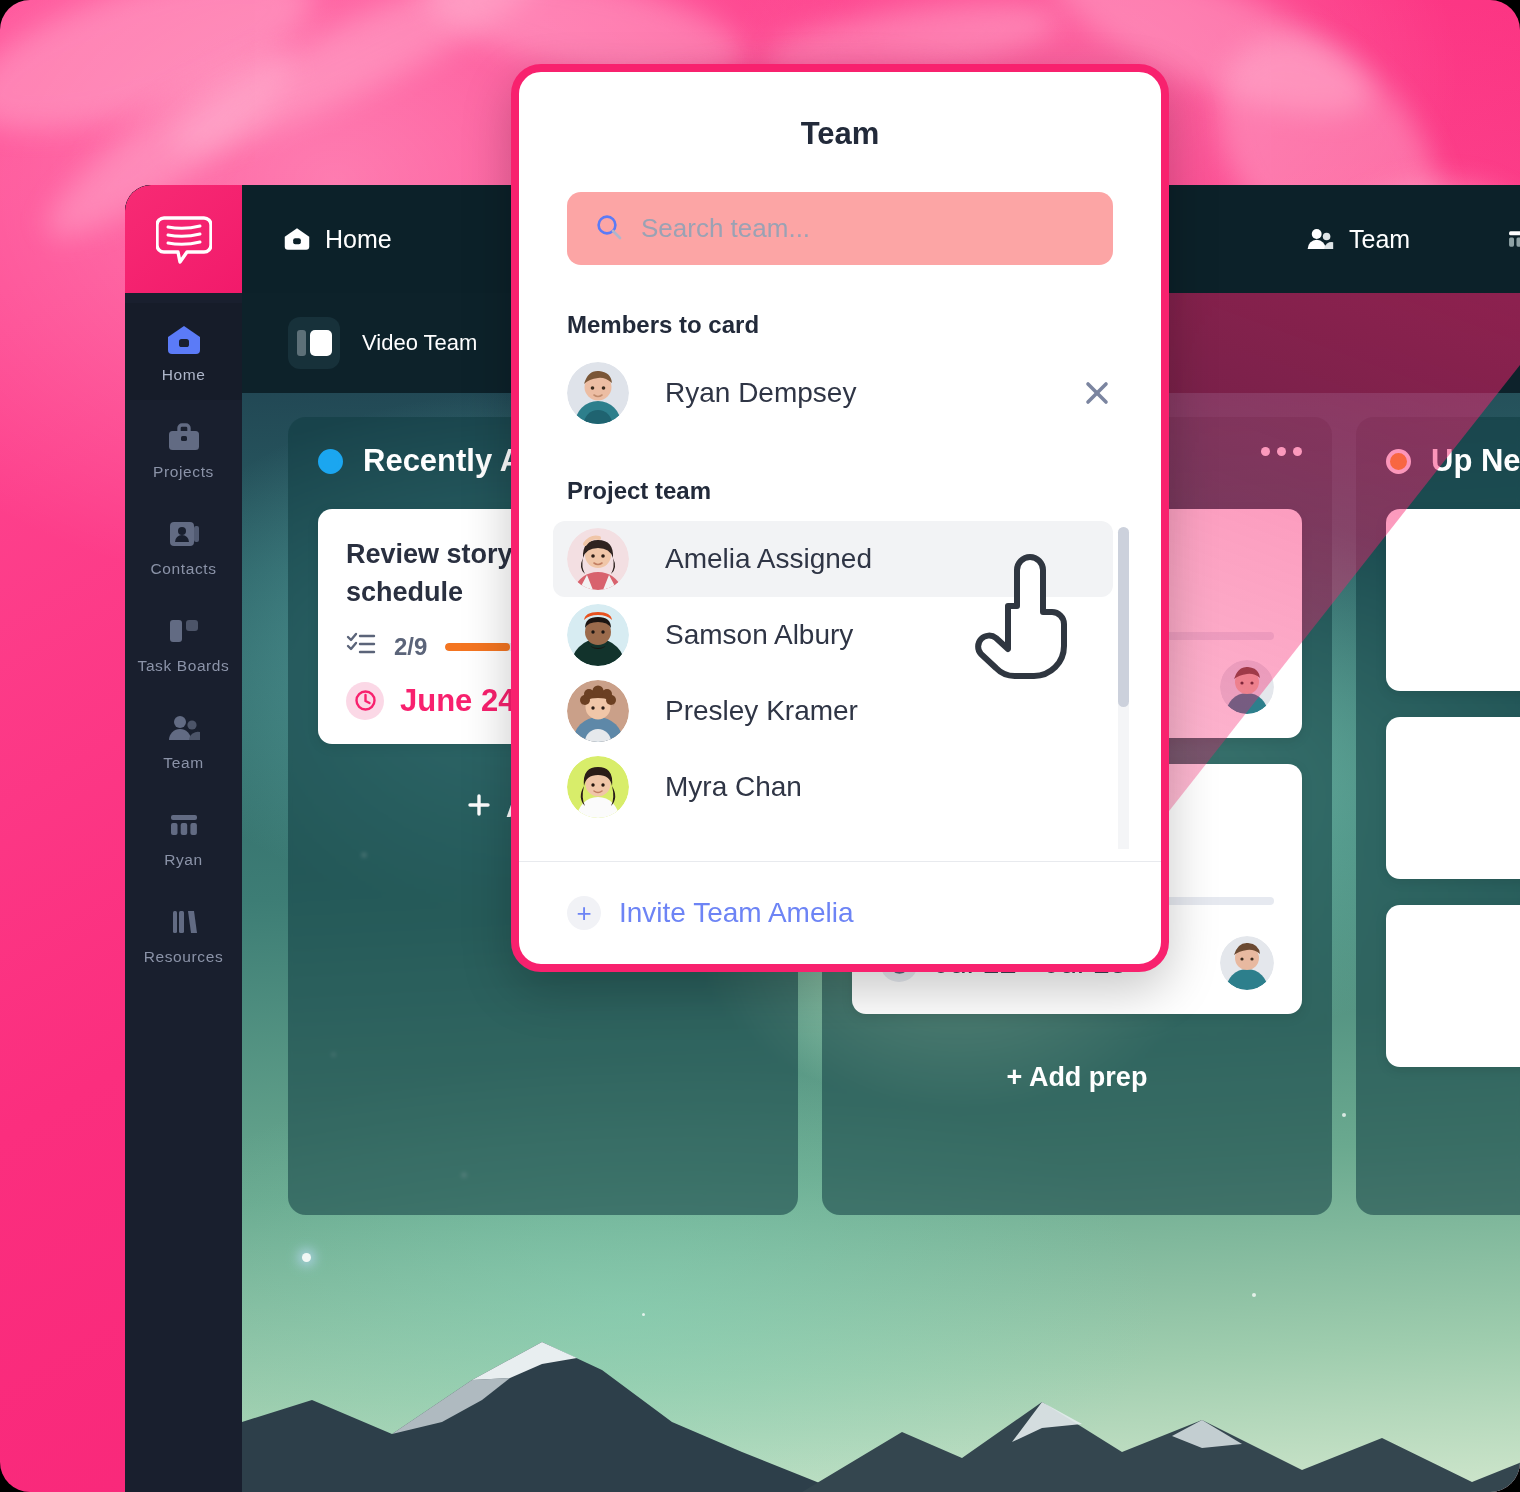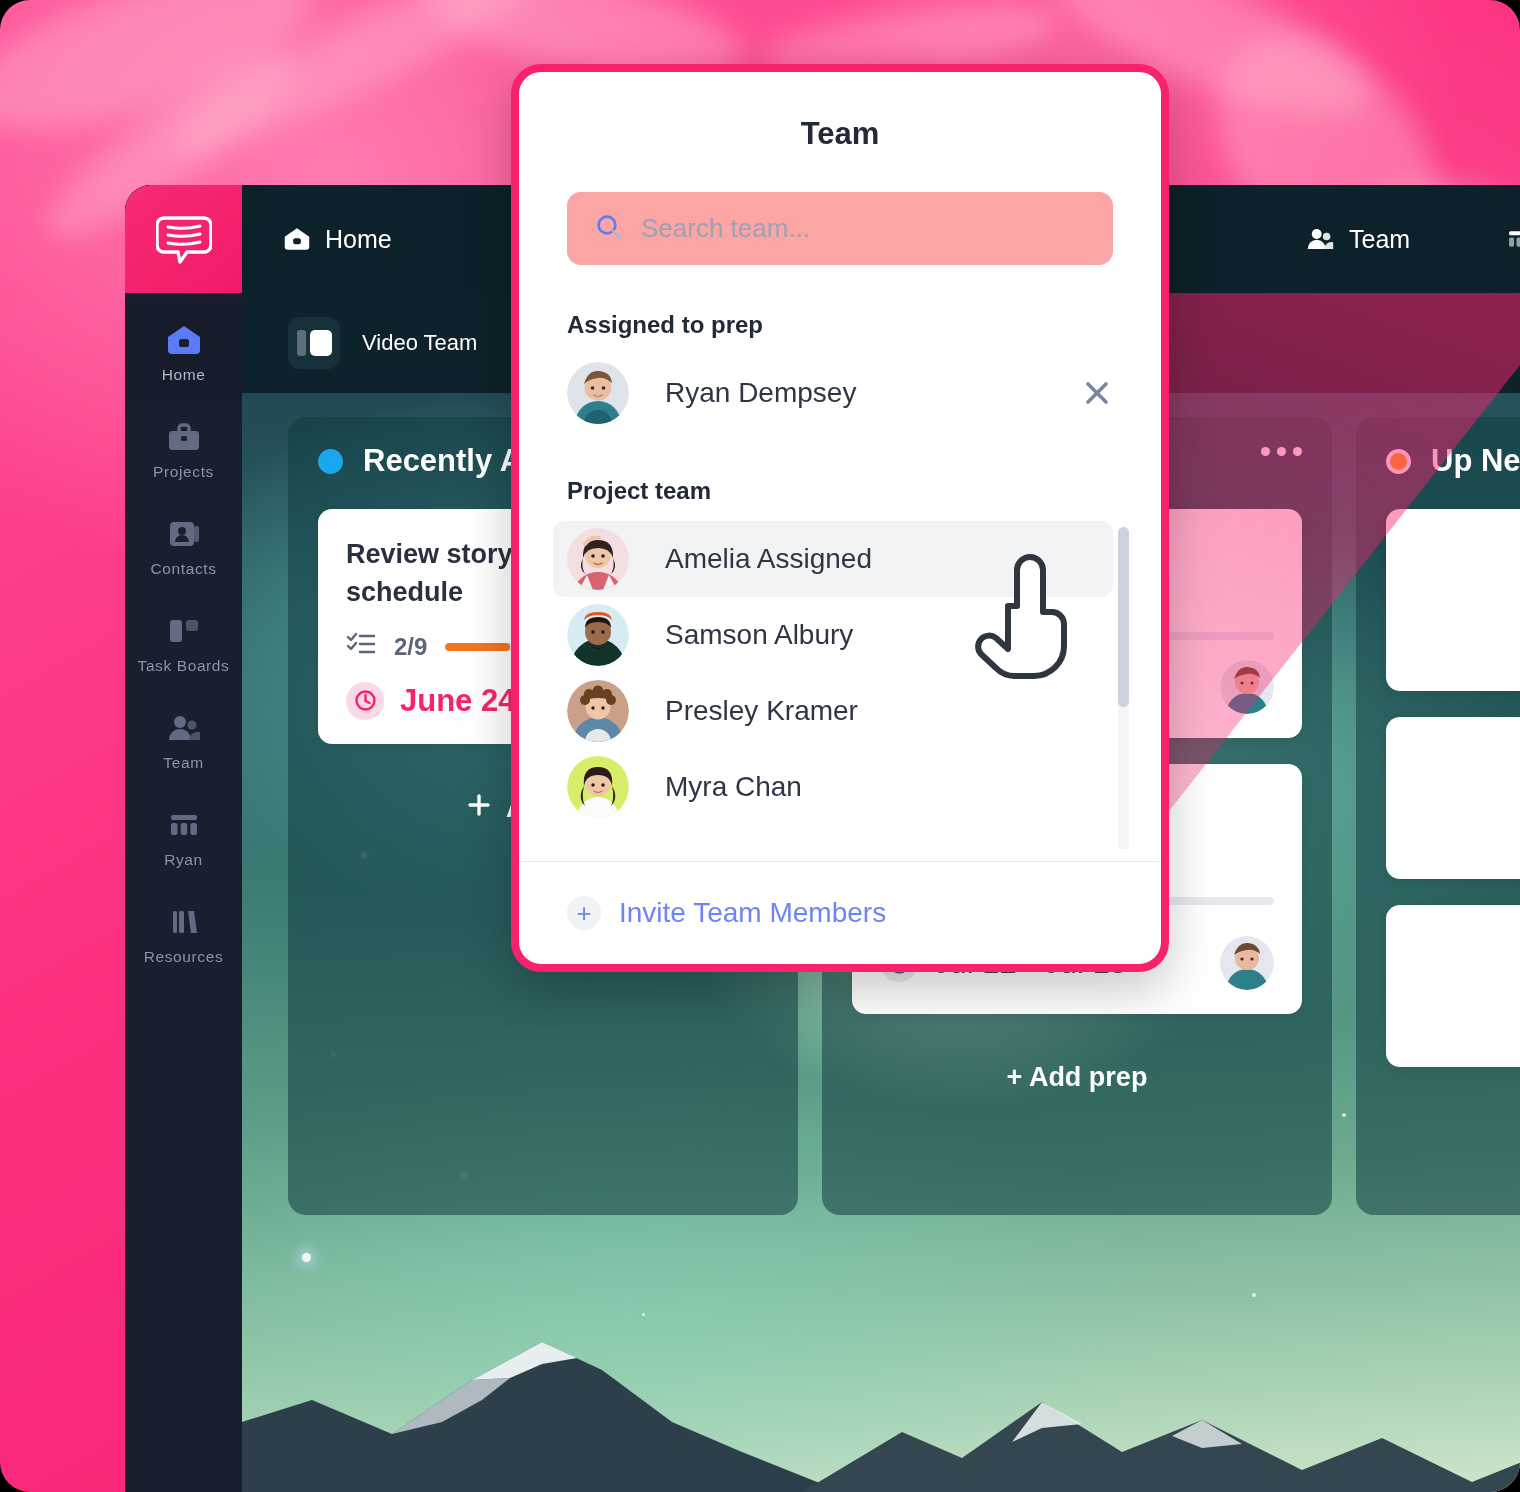--- a/index.html
+++ b/index.html
@@ -617,21 +617,21 @@
     <div id="m-search">
       <span>
         <svg width="28" height="28" viewBox="0 0 28 28">
             <circle cx="12" cy="12" r="8.4" fill="none" stroke="#5b7bf7" stroke-width="2.6"></circle>
             <line x1="18" y1="18" x2="25" y2="25" stroke="#aeb6cc" stroke-width="2.6" stroke-linecap="round"></line>
           </svg>
       </span>
       <input type="text" placeholder="Search team..." style="">
     </div>
 
-    <div class="sec-label">Assigned to prep</div>
+    <div class="sec-label">Members to card</div>
 
     <div class="person" id="assigned-row">
       <span class="pav">
         <svg class="av-img" viewBox="0 0 62 62">
             <defs>
               <clipPath id="a1">
                 <circle cx="31" cy="31" r="31"></circle>
               </clipPath>
             </defs>
             <g clip-path="url(#a1)">
@@ -761,21 +761,21 @@
       </div>
 
       <div id="sb-track"></div>
       <div id="sb-thumb" style="height: 180.2px;"></div>
     </div>
 
     <div id="m-divider"></div>
 
     <div id="invite">
       <span class="plus">+</span>
-      <span class="itxt">Invite Team Members</span>
+      <span class="itxt">Invite Team Amelia</span>
     </div>
   </div>
 
   <div id="hand">
     <svg width="120" height="135" viewBox="0 0 120 135">
       <path d="M42 58 V22 a13 13 0 0 1 26 0 v42 h9 a12 12 0 0 1 12 12 v22 a30 30 0 0 1 -30 30 H40 a26 26 0 0 1 -19 -8 L6 106 a11 11 0 0 1 15 -16 l12 11 V58 z" fill="#ffffff" stroke="#2f3640" stroke-width="6" stroke-linejoin="round"></path>
     </svg>
   </div>
 
 </div>

